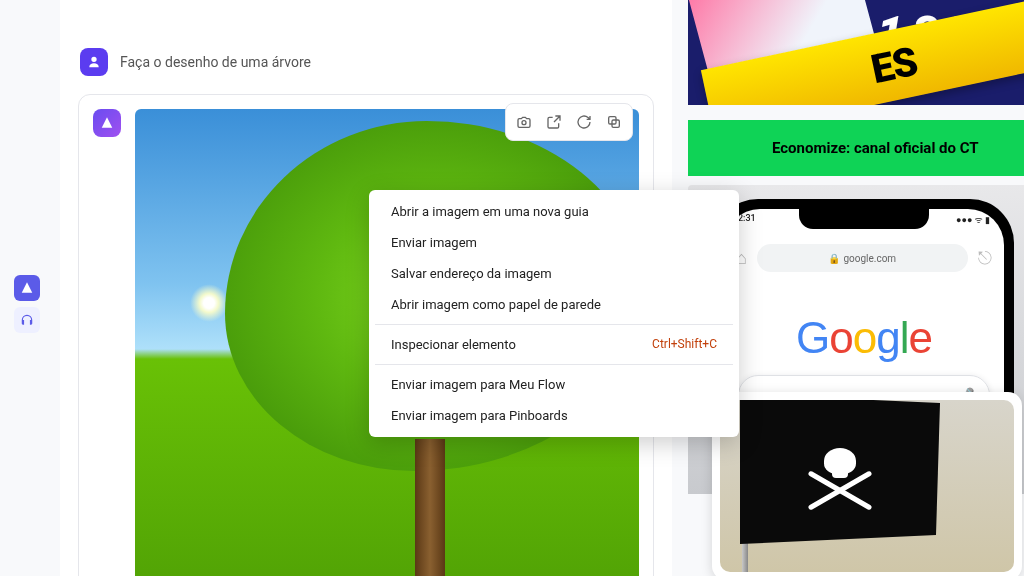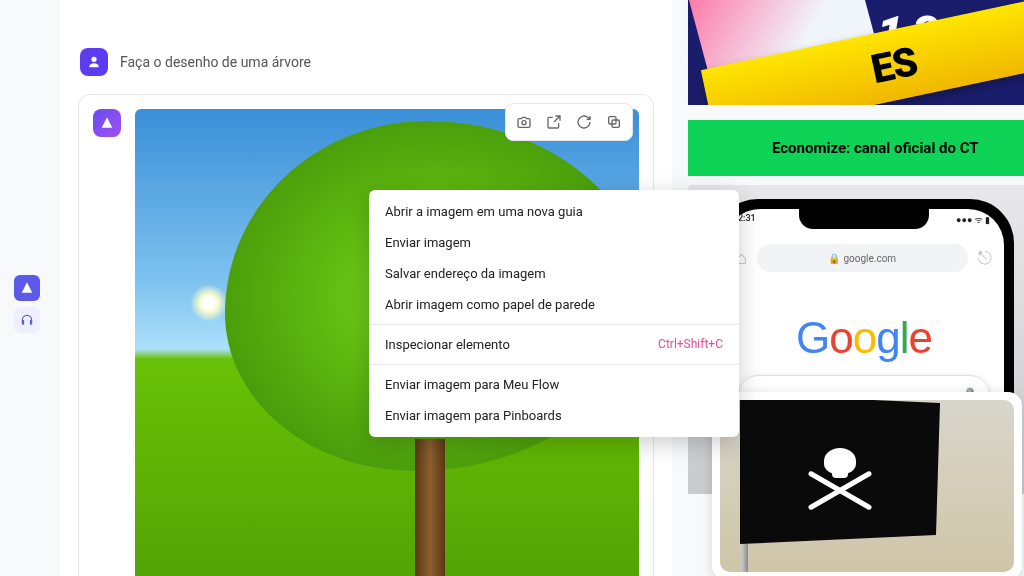--- a/index.html
+++ b/index.html
@@ -272,39 +272,39 @@
       background:linear-gradient(90deg,#c8c8c8,#888);
     }
 
     .context-menu {
       position:absolute;
       left:369px; top:190px;
       width:370px;
       background:white;
       border-radius:6px;
       box-shadow: 0 6px 24px rgba(0,0,0,.2);
-      padding: 6px 0;
+      padding: 6px 6px;
       z-index: 100;
     }
     .menu-item {
       padding: 8px 16px;
       font-size: 13px;
       color:#222;
       cursor:pointer;
       display:flex;
       justify-content: space-between;
     }
     .menu-item.highlighted {
       outline: 2px solid #e02020;
       outline-offset:-2px;
     }
     .menu-divider {
       height:1px; background:#e5e6eb; margin:4px 0;
     }
-    .shortcut { color:#ec4899; font-size:12px; }
+    .shortcut { color:#c2410c; font-size:12px; }
   </style>
 </head>
 <body>
 
 <div class="left-toolbar">
   <div class="toolbar-btn primary">
     <svg width="14" height="14" viewBox="0 0 24 24">
         <path d="M12 2l9 18H3z"></path>
       </svg>
   </div>

